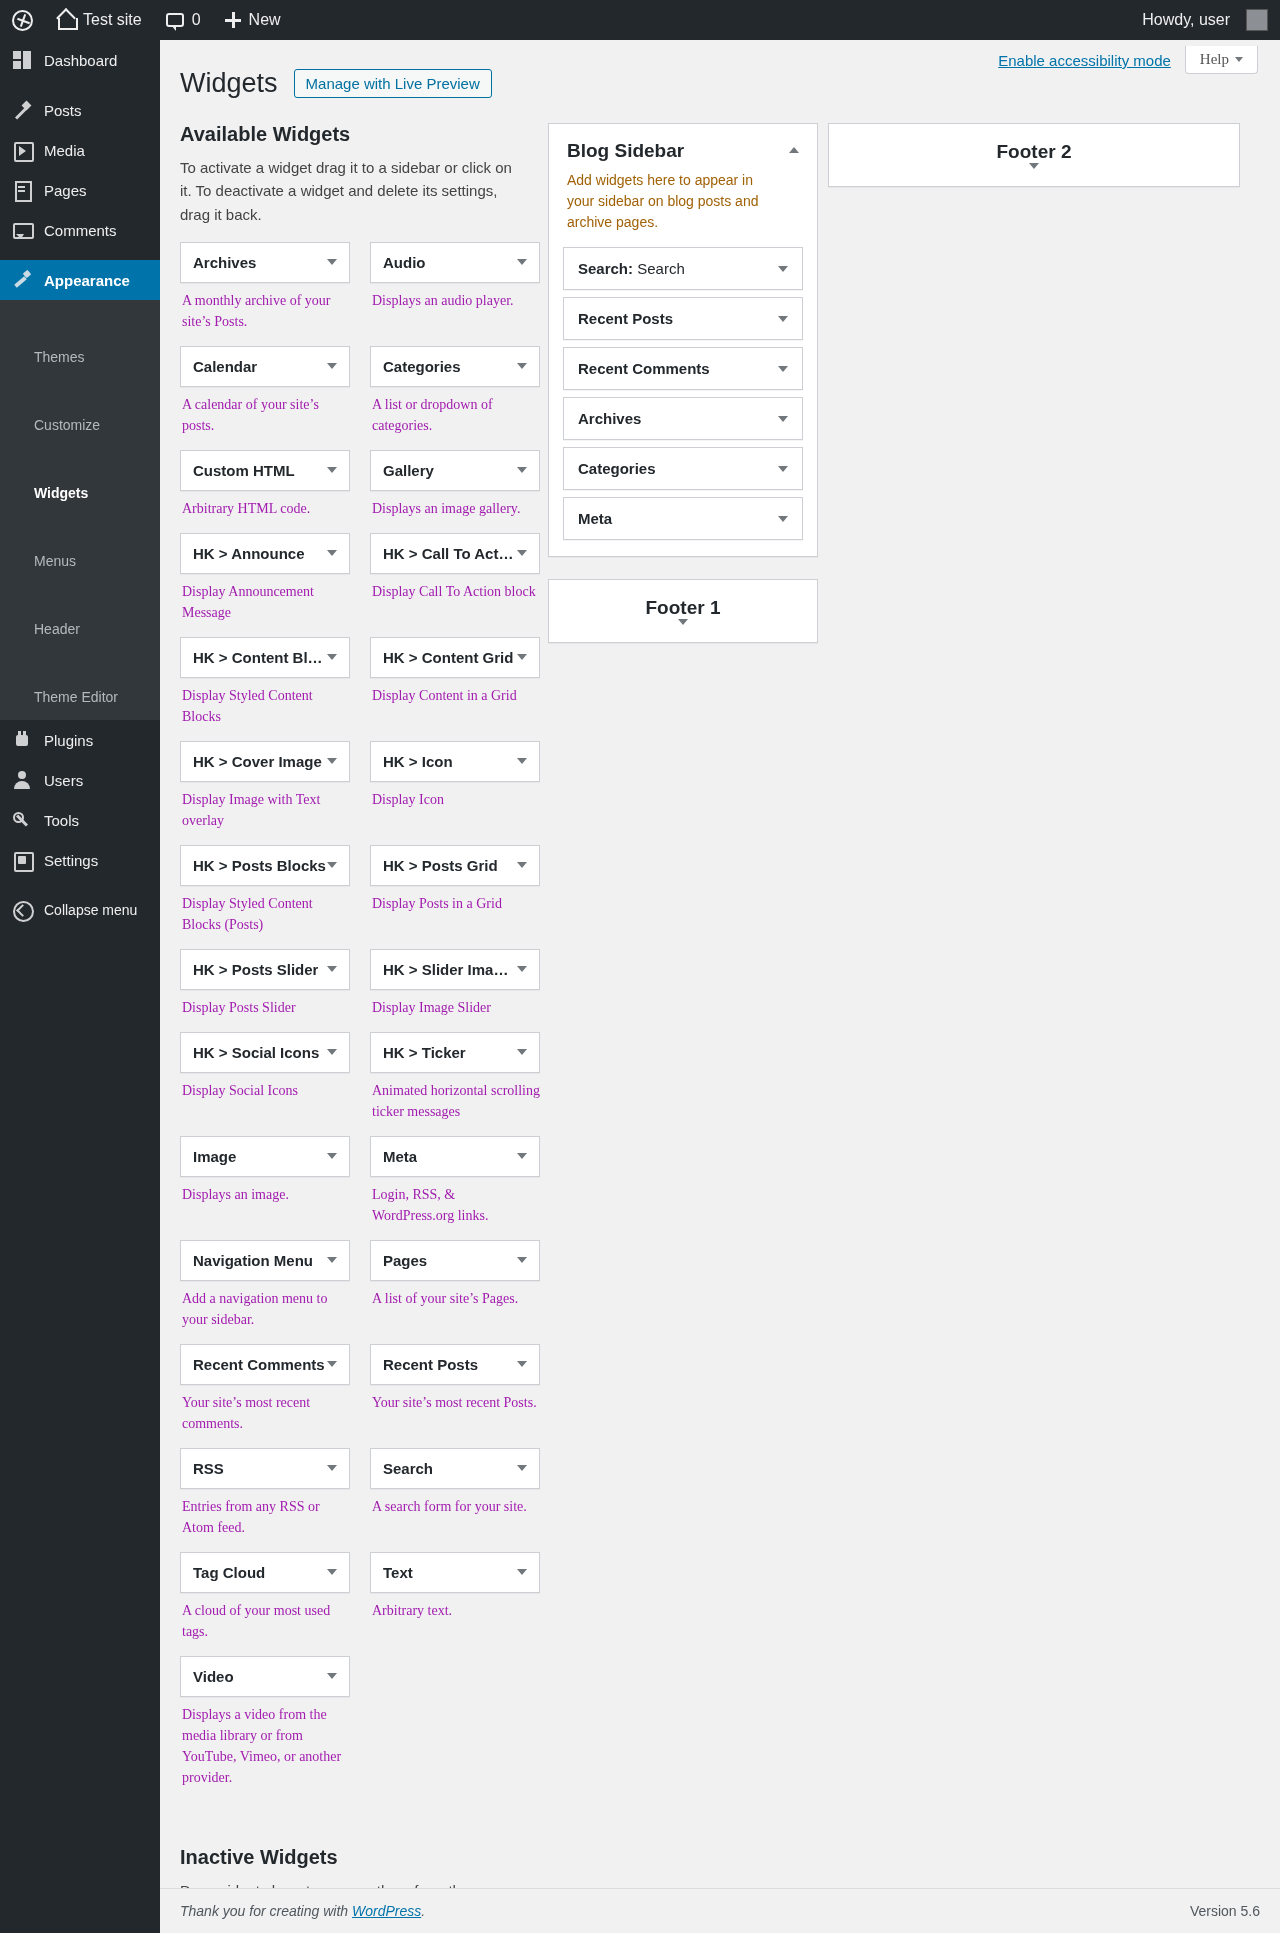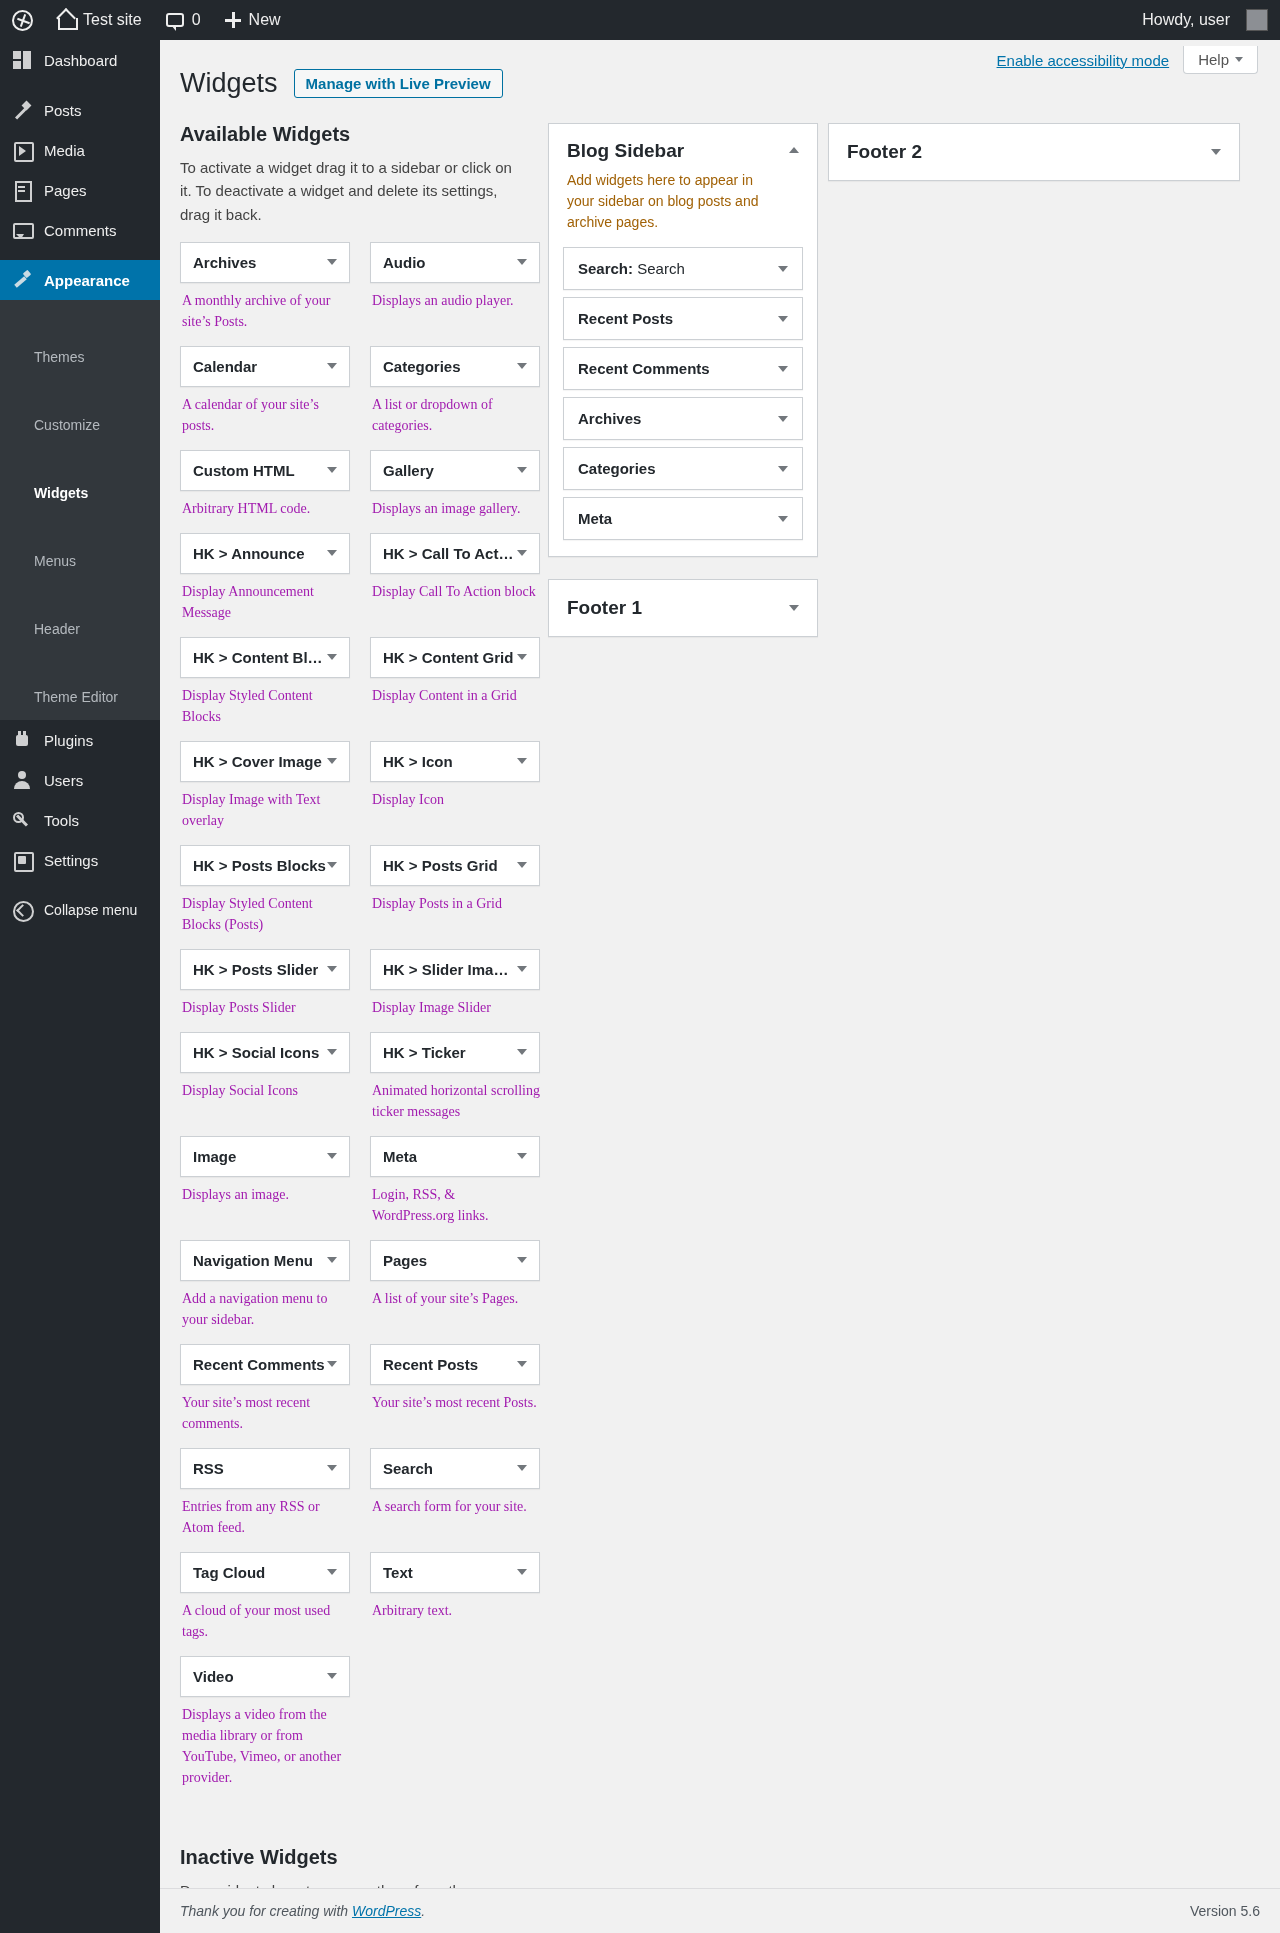--- a/index.html
+++ b/index.html
@@ -118,32 +118,32 @@
     position:absolute; top:40px; left:160px; width:1120px; height:1893px;
     background:#f1f1f1;
   }
   .screen-meta-links {
     position:absolute; right:22px; top:6px; display:flex; align-items:center; gap:14px;
   }
   .access-link { color:#0073aa; text-decoration:underline; font-size:15px; }
   .help-btn {
     background:#fff; border:1px solid #ccd0d4; border-top:none;
     border-radius:0 0 4px 4px; padding:5px 14px; font-size:15px; color:#555;
-    display:flex; align-items:center; gap:6px;
+    display:flex; align-items:center; gap:6px;font-family:Liberation Serif, serif;
   }
   .caret-dn { width:0;height:0;border-left:4px solid transparent;border-right:4px solid transparent;border-top:5px solid #72777c; }
 
   .page-head {
     display:flex; align-items:center; gap:16px;
     padding:26px 0 0 20px;
   }
   h1.page-title { font-size:27px; font-weight:400; color:#23282d; margin:0; line-height:1.3; }
   .lp-button {
     border:1px solid #0071a1; color:#0071a1; background:#f6f7f7;
-    border-radius:3px; padding:5px 11px; font-size:15px; font-weight:700;
+    border-radius:3px; padding:5px 11px; font-size:15px; font-weight:400;
   }
 
   .cols { position:relative; margin-top:22px; }
   .left-col { position:absolute; left:20px; top:0; width:360px; }
   .right-col { position:absolute; left:388px; top:0; width:700px; }
 
   h2.section-title { font-size:20px; font-weight:600; color:#23282d; margin:0 0 10px 0; }
   .section-desc { font-size:15px; line-height:1.55; color:#444; margin:0 0 16px 0; max-width:340px; }
 
   .widget-grid { display:flex; flex-wrap:wrap; }
@@ -175,21 +175,21 @@
   .sb-widget {
     background:#fff; border:1px solid #ccd0d4;
     display:flex; align-items:center; justify-content:space-between;
     padding:12px 14px; margin-bottom:7px; box-shadow:0 1px 1px rgba(0,0,0,.04);
   }
   .sb-widget .sbw-title { font-size:15px; font-weight:700; color:#23282d; }
   .sb-widget .sbw-title .sbw-val { font-weight:400; }
   .panel-collapsed {
     background:#fff; border:1px solid #ccd0d4; box-shadow:0 1px 1px rgba(0,0,0,.04);
     display:flex; align-items:center; justify-content:space-between;
-    padding:17px 18px; margin-bottom:22px;
+    padding:17px 18px; margin-bottom:22px;flex-direction:column;
   }
   .panel-collapsed h2 { font-size:19px; font-weight:700; color:#23282d; margin:0; }
 
   .right-top { display:flex; gap:10px; align-items:flex-start; }
   .col-a { width:270px; }
   .col-b { width:412px; }
 
   .inactive-wrap { margin-top:44px; }
   .clear-btn {
     background:#f6f7f7; border:1px solid #dcdcde; color:#a7aaad;

